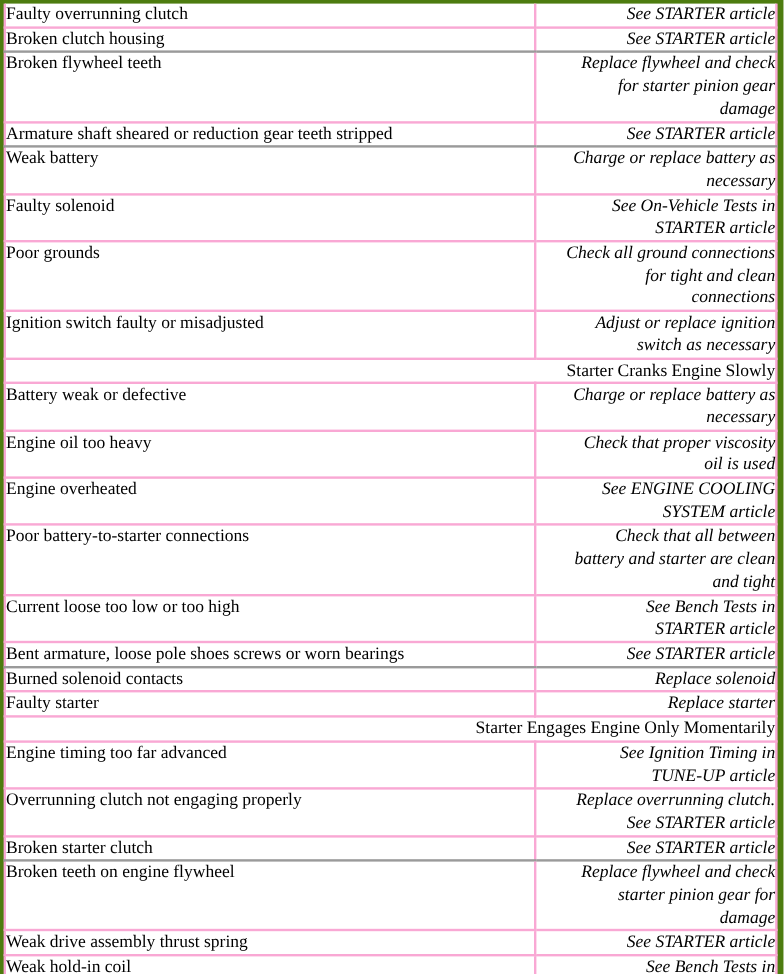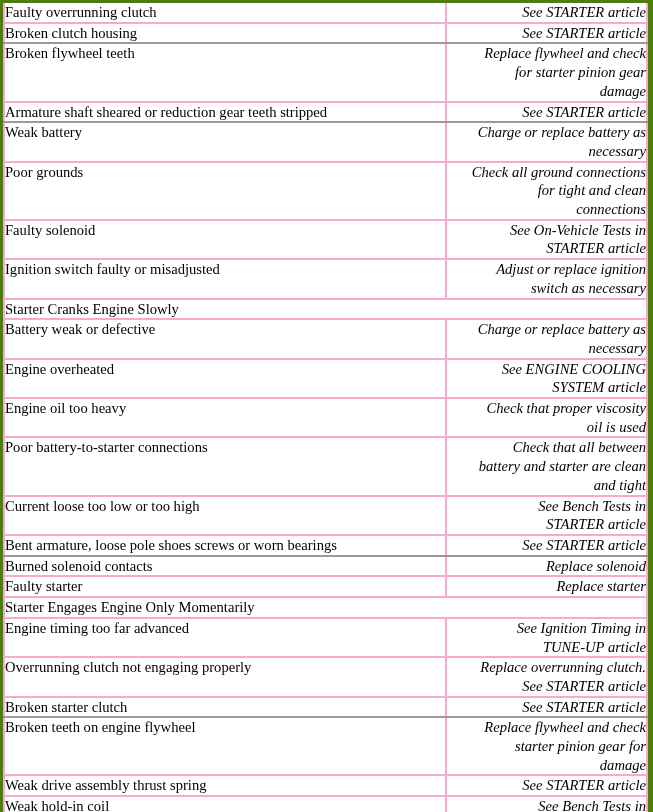--- a/index.html
+++ b/index.html
@@ -57,21 +57,21 @@
   }
   td.fix {
     padding: 2px 2px 3px 4px;
     text-align: right;
     font-style: italic;
   }
 
   
   td.section {
     padding: 2px 4px 3px 2px;
-    text-align: left;
+    text-align: right;
     border-left: 1px solid #000000;
     border-right: 1px solid #000000;
     border-top: 1px solid #000000;
     border-bottom: 1px solid #000000;
   }
 
   
   tr.sep-light > td {
     border-top-color: #9a9a9a;
     margin-left: 20px;
@@ -123,63 +123,63 @@
             </td>
           </tr>
           <tr class="sep-light">
             <td class="cause">Weak battery</td>
             <td class="fix">
               <span class="fix-line">Charge or replace battery as</span>
               <span class="fix-line">necessary</span>
             </td>
           </tr>
           <tr>
+            <td class="cause">Faulty solenoid</td>
+            <td class="fix">
+              <span class="fix-line">See On-Vehicle Tests in</span>
+              <span class="fix-line">STARTER article</span>
+            </td>
+          </tr>
+          <tr>
             <td class="cause">Poor grounds</td>
             <td class="fix">
               <span class="fix-line">Check all ground connections</span>
               <span class="fix-line">for tight and clean</span>
               <span class="fix-line">connections</span>
             </td>
           </tr>
           <tr>
-            <td class="cause">Faulty solenoid</td>
-            <td class="fix">
-              <span class="fix-line">See On-Vehicle Tests in</span>
-              <span class="fix-line">STARTER article</span>
-            </td>
-          </tr>
-          <tr>
             <td class="cause">Ignition switch faulty or misadjusted</td>
             <td class="fix">
               <span class="fix-line">Adjust or replace ignition</span>
               <span class="fix-line">switch as necessary</span>
             </td>
           </tr>
           <tr>
             <td class="section" colspan="2">Starter Cranks Engine Slowly</td>
           </tr>
           <tr>
             <td class="cause">Battery weak or defective</td>
             <td class="fix">
               <span class="fix-line">Charge or replace battery as</span>
               <span class="fix-line">necessary</span>
             </td>
           </tr>
           <tr>
+            <td class="cause">Engine oil too heavy</td>
+            <td class="fix">
+              <span class="fix-line">Check that proper viscosity</span>
+              <span class="fix-line">oil is used</span>
+            </td>
+          </tr>
+          <tr>
             <td class="cause">Engine overheated</td>
             <td class="fix">
               <span class="fix-line">See ENGINE COOLING</span>
               <span class="fix-line">SYSTEM article</span>
-            </td>
-          </tr>
-          <tr>
-            <td class="cause">Engine oil too heavy</td>
-            <td class="fix">
-              <span class="fix-line">Check that proper viscosity</span>
-              <span class="fix-line">oil is used</span>
             </td>
           </tr>
           <tr>
             <td class="cause">Poor battery-to-starter connections</td>
             <td class="fix">
               <span class="fix-line">Check that all between</span>
               <span class="fix-line">battery and starter are clean</span>
               <span class="fix-line">and tight</span>
             </td>
           </tr>

